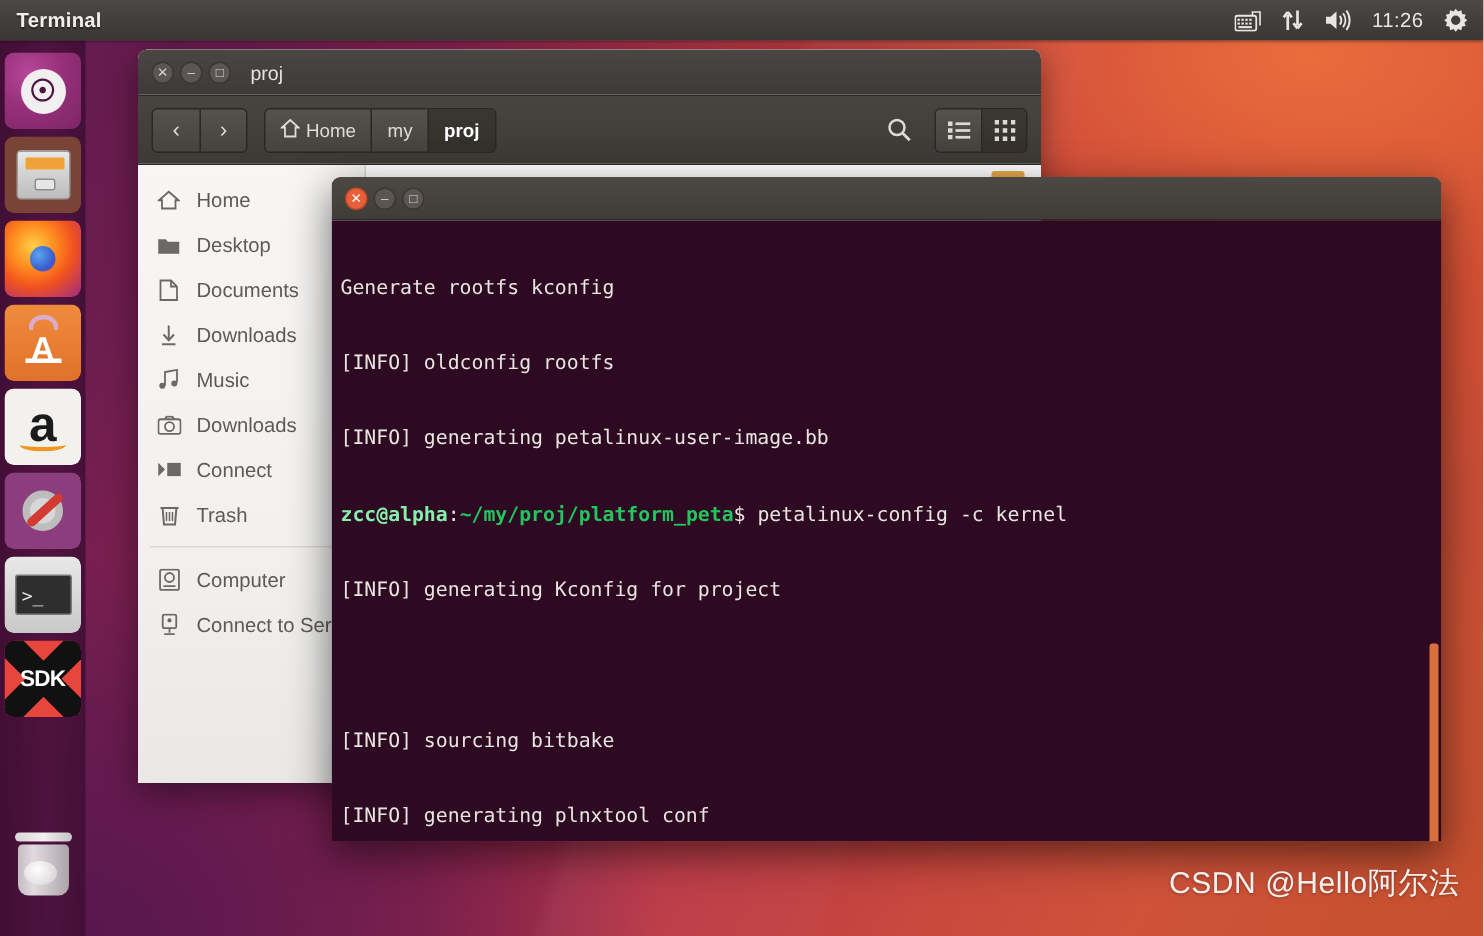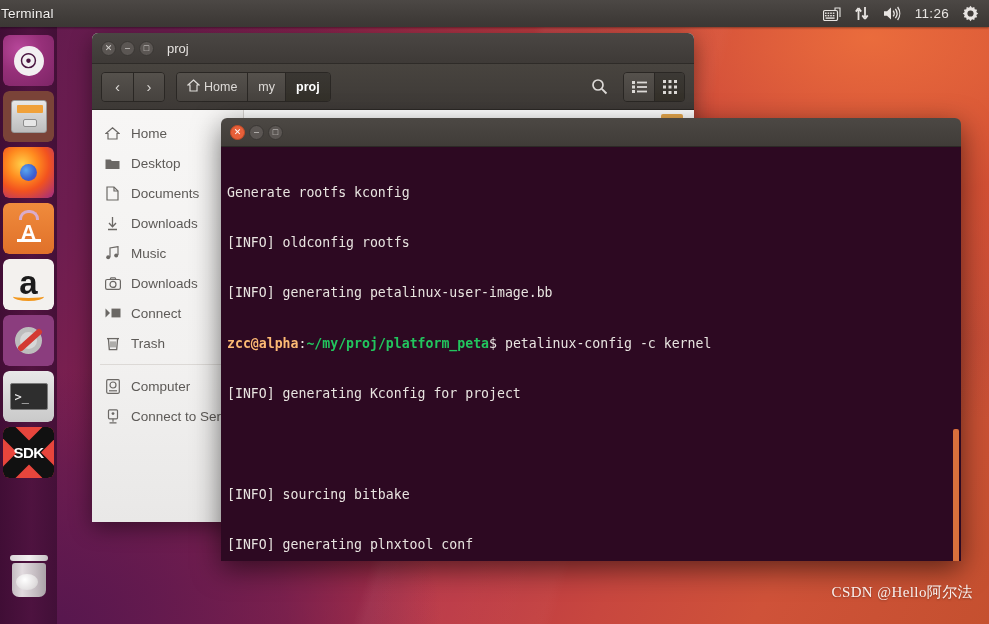--- a/index.html
+++ b/index.html
@@ -32,22 +32,22 @@
 
   
   #top-panel {
     position: absolute; top: 0; left: 0; width: 989px; height: 27px;
     background: linear-gradient(to bottom, #4c4845 0%, #413d3a 60%, #3b3734 100%);
     display: flex; align-items: center;
     z-index: 60;
     box-shadow: 0 1px 2px rgba(0,0,0,0.4);
   }
   #panel-title {
-    color: #f2f0ee; font-size: 13.5px; font-weight: normal;
-    margin-left: 1px; letter-spacing: 0.2px;
+    color: #f2f0ee; font-size: 13.5px; font-weight: bold;
+    margin-left: 11px; letter-spacing: 0.2px;
     text-shadow: 0 1px 1px rgba(0,0,0,0.45);
   }
   #tray { margin-left: auto; display: flex; align-items: center; gap: 13px; padding-right: 10px; }
   #tray .tray-item { display: flex; align-items: center; color: #e8e5e2; }
   #clock { color: #e8e5e2; font-size: 13.5px; letter-spacing: 0.3px; }
 
   
   #launcher {
     position: absolute; left: 0; top: 27px; width: 57px; height: 597px;
     background: linear-gradient(to right, rgba(60,12,50,0.88) 0%, rgba(74,17,60,0.82) 55%, rgba(62,14,52,0.86) 100%);
@@ -191,31 +191,31 @@
   }
   .tm-title { color:#efecea; font-size:13px; font-weight:bold; margin-left: 10px; }
   .tm-body {
     height: 414px; background: #2d0922; position: relative;
     padding: 4px 7px 0 6px;
     font-family: "DejaVu Sans Mono", monospace;
     font-size: 13.2px; line-height: 16.8px;
     color: #e8e4e0; white-space: pre; overflow: hidden;
   }
   .tl { display:block; }
-  .cl-green { color:#fdba74; font-weight:bold; }
+  .cl-green { color:#86efac; font-weight:bold; }
   .cl-blue { color:#22c55e; font-weight:bold; }
   .tm-scroll { position:absolute; right:2px; top: 282px; width:6px; height:160px;
     background:#d9703c; border-radius:2px; }
 
   
   #watermark {
     position:absolute; right: 16px; bottom: 22px;
-    color: rgba(255,255,255,0.92); font-size: 15px; letter-spacing: 0.4px;
+    color: rgba(255,255,255,0.92); font-size: 20px; letter-spacing: 0.4px;
     z-index: 55; text-shadow: 0 1px 2px rgba(0,0,0,0.3);
-    font-family: Liberation Serif, serif;
+    font-family: Liberation Sans, sans-serif;
     margin-left: 16px;
   }
 </style>
 </head>
 <body>
 
 <div id="desktop">
   <div class="wall-lowleft"></div>
 
   <div id="top-panel">

